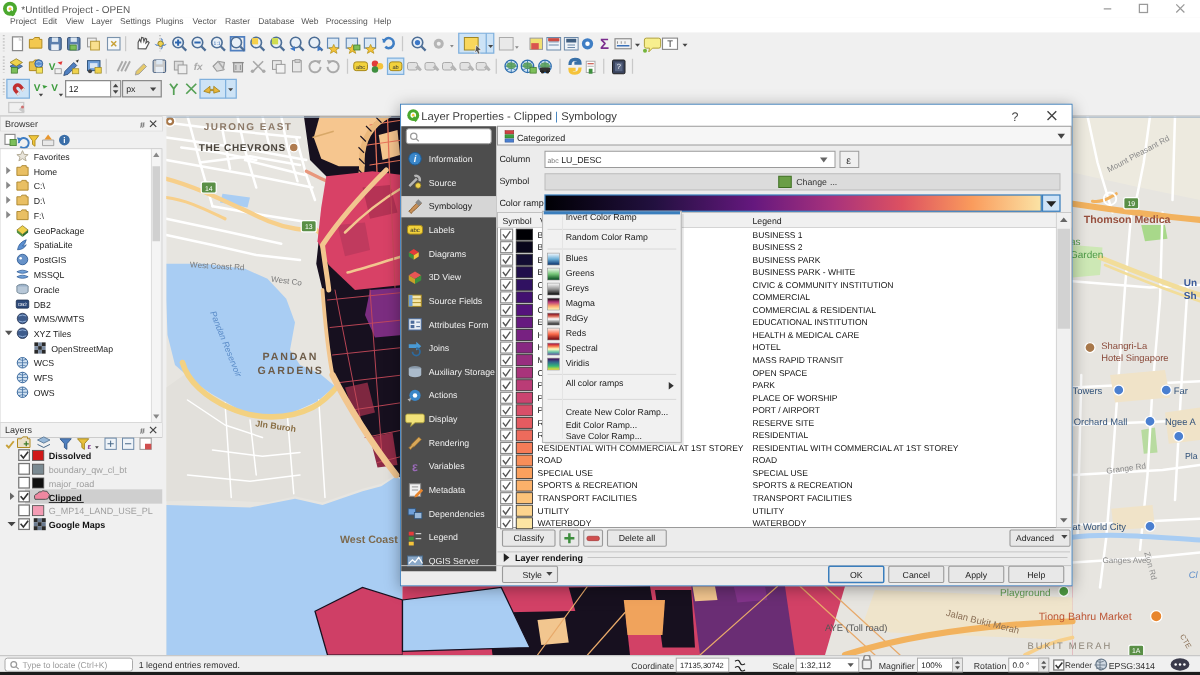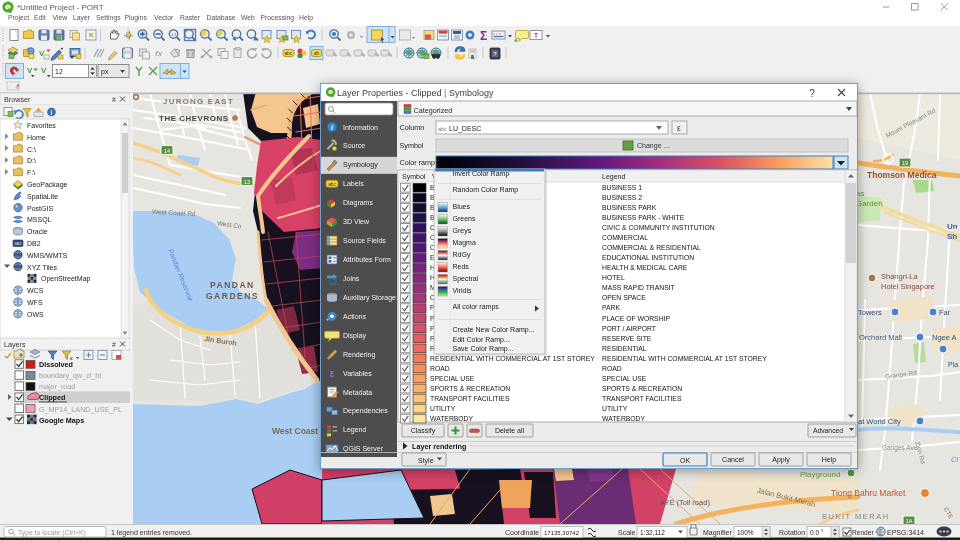--- a/index.html
+++ b/index.html
@@ -8,21 +8,21 @@
 <body>
 <div class="abs" style="left:0;top:0;width:960px;height:14px;background:#fff">
   <svg class="abs" style="left:2px;top:1px" width="12" height="12">
       <g transform="translate(0,0) scale(1.0)">
         <circle cx="6" cy="6" r="5.6" fill="#4ba82e"></circle>
         <circle cx="6" cy="6" r="2.6" fill="#fff"></circle>
         <circle cx="6" cy="6" r="1.2" fill="#f5c33b"></circle>
         <rect x="7" y="7" width="4.6" height="3" fill="#4ba82e" transform="rotate(45 7 7)"></rect>
       </g>
     </svg>
-  <span class="abs" style="left:17px;top:2.5px;font-size:8px;color:#5a5a5a">*Untitled Project - PORT</span>
+  <span class="abs" style="left:17px;top:2.5px;font-size:8px;color:#5a5a5a">*Untitled Project - OPEN</span>
   <svg class="abs" style="left:870px;top:0" width="90" height="14">
     <line x1="13" y1="7" x2="19" y2="7" stroke="#9a9a9a" stroke-width="1"></line>
     <rect x="41.5" y="3.5" width="6.5" height="6.5" fill="none" stroke="#9a9a9a" stroke-width="1"></rect>
     <path d="M71,3.5 l6.5,6.5 m0,-6.5 l-6.5,6.5" stroke="#9a9a9a" stroke-width="1"></path>
   </svg>
 </div>
 <div class="abs" style="left:0;top:14px;width:960px;height:12px;background:#fff;font-size:6.8px;color:#555">
 <span style="position:absolute;left:8px;top:0">Project</span>
     <span style="position:absolute;left:34px;top:0">Edit</span>
     <span style="position:absolute;left:52.5px;top:0">View</span>

